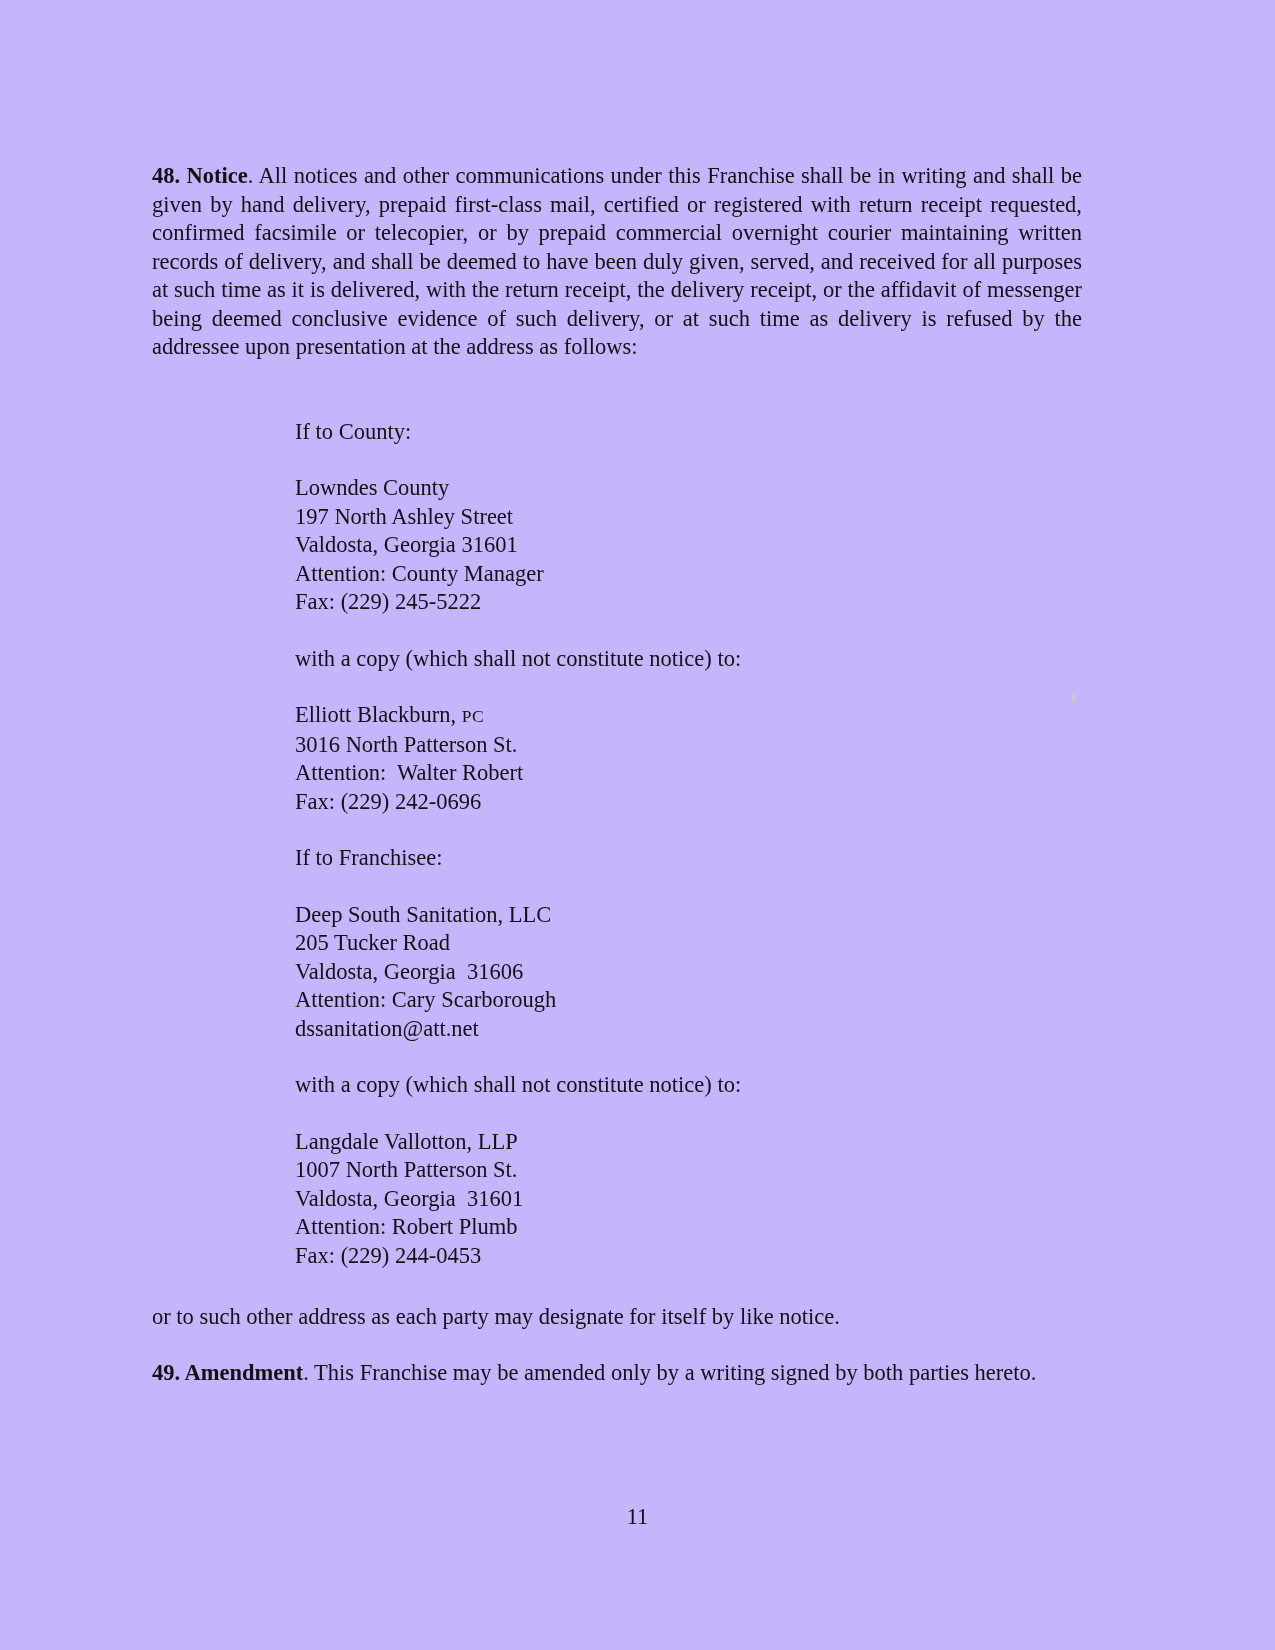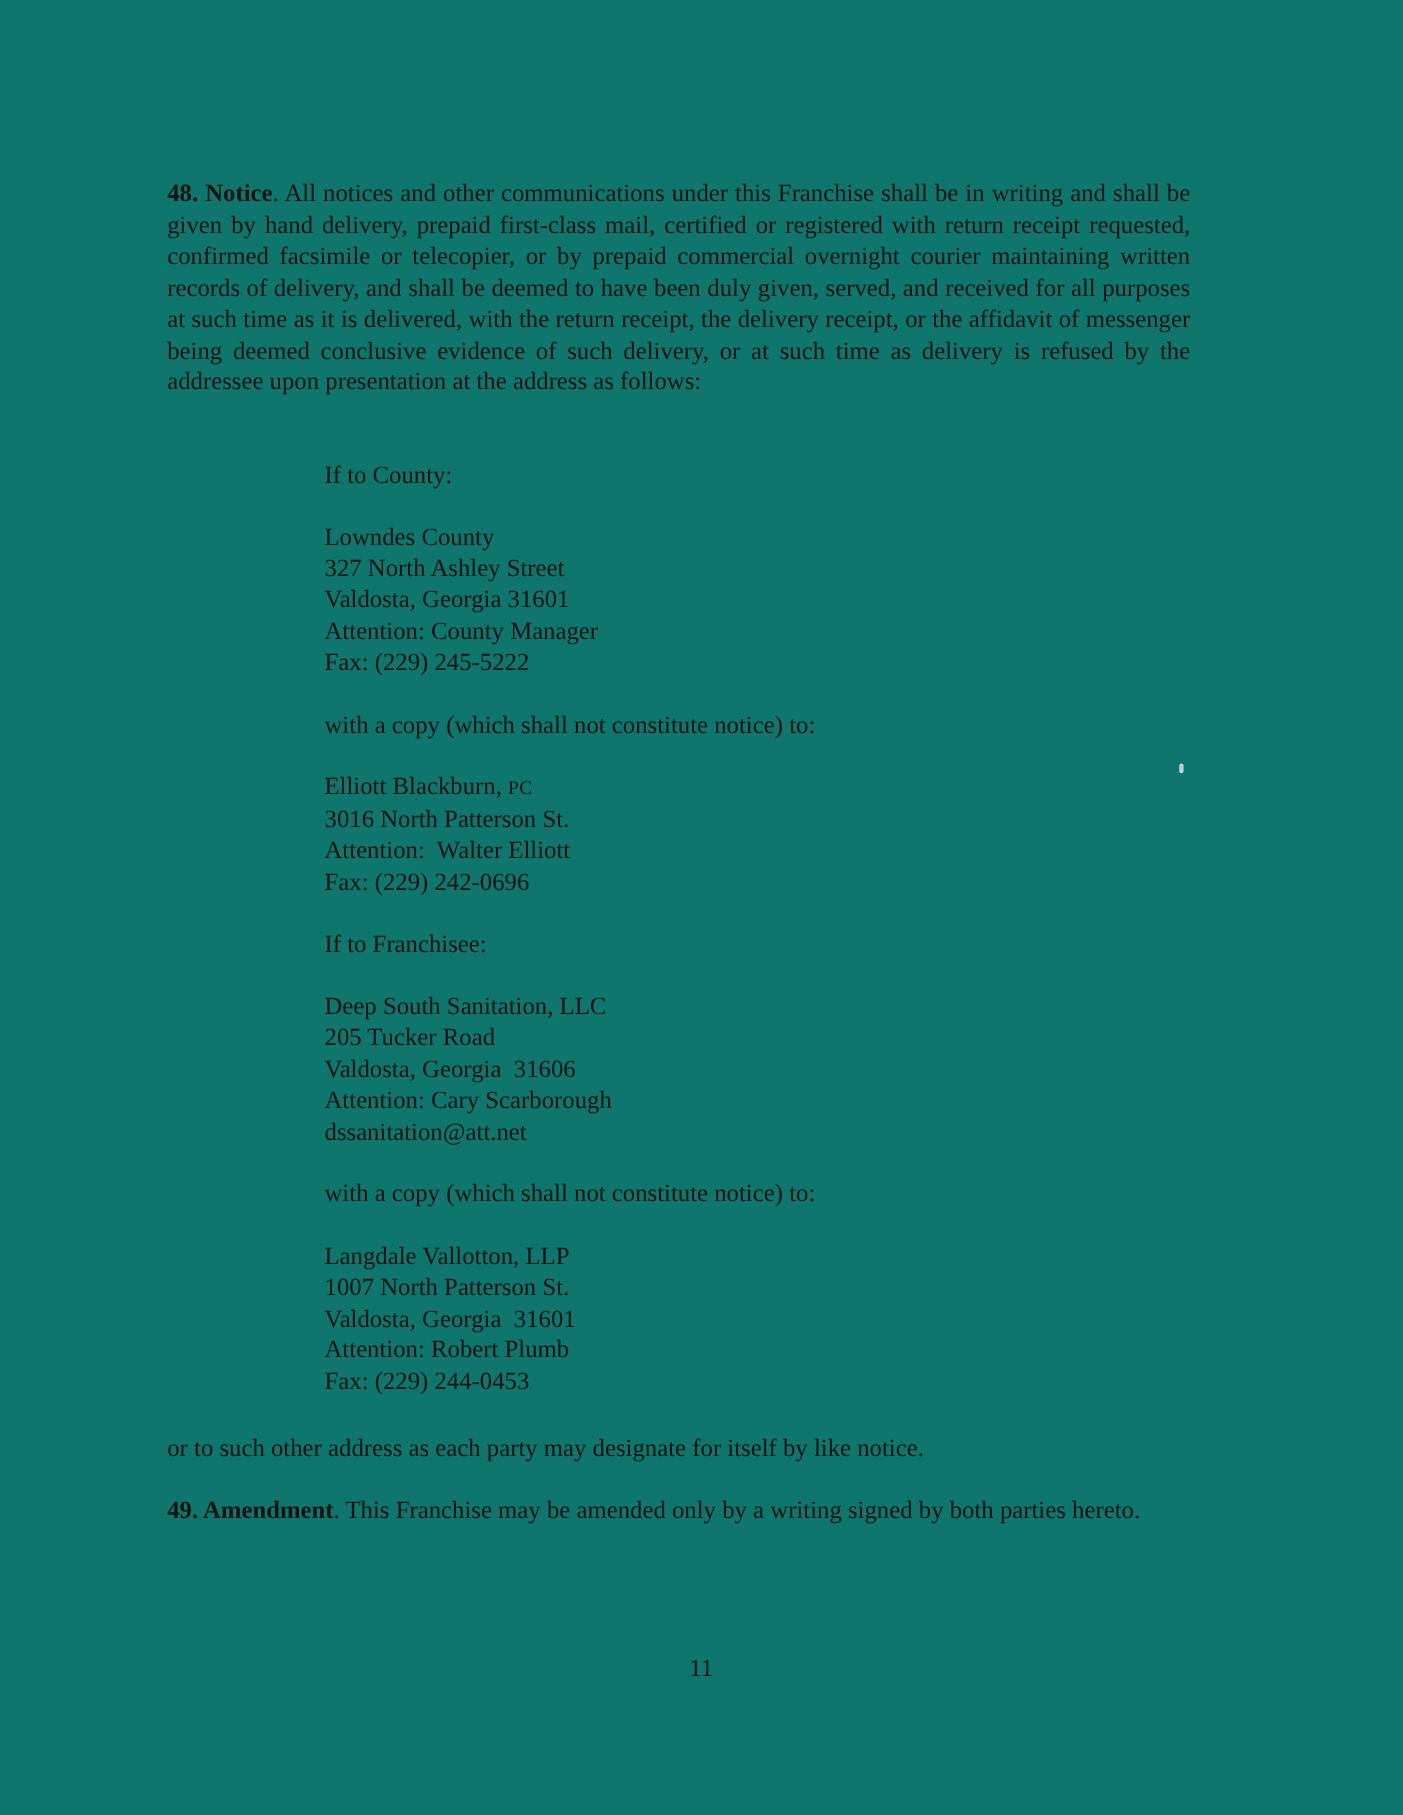--- a/index.html
+++ b/index.html
@@ -4,21 +4,21 @@
 <style>
   html, body {
     margin: 0;
     padding: 0;
     background: #ffffff;
   }
   .page {
     position: relative;
     width: 1275px;
     height: 1650px;
-    background: #0f766e;
+    background: #c4b5fd;
     box-sizing: border-box;
     padding: 162px 193px 0 152px;
     font-family: "Liberation Serif", "DejaVu Serif", serif;
     font-size: 22.5px;
     line-height: 28.5px;
     color: #121212;
     overflow: hidden;
   }
   .para {
     margin: 0;
@@ -64,32 +64,32 @@
 <div class="page">
 
   <p class="para"><span class="lead">48. Notice</span><span>. All notices and other communications under this Franchise shall be in writing and shall be given by hand delivery, prepaid first-class mail, certified or registered with return receipt requested, confirmed facsimile or telecopier, or by prepaid commercial overnight courier maintaining written records of delivery, and shall be deemed to have been duly given, served, and received for all purposes at such time as it is delivered, with the return receipt, the delivery receipt, or the affidavit of messenger being deemed conclusive evidence of such delivery, or at such time as delivery is refused by the addressee upon presentation at the address as follows:</span></p>
 
   <div class="indent">
 
     <div class="label-line mt-40">If to County:</div>
 
     <div class="addr mt-28">
       <div class="line">Lowndes County</div>
-      <div class="line">327 North Ashley Street</div>
+      <div class="line">197 North Ashley Street</div>
       <div class="line">Valdosta, Georgia 31601</div>
       <div class="line">Attention: County Manager</div>
       <div class="line">Fax: (229) 245-5222</div>
     </div>
 
     <div class="label-line mt-28">with a copy (which shall not constitute notice) to:</div>
 
     <div class="addr mt-28">
       <div class="line"><span>Elliott Blackburn, </span><span class="smallcaps-suffix">PC</span></div>
       <div class="line">3016 North Patterson St.</div>
-      <div class="line">Attention:  Walter Elliott</div>
+      <div class="line">Attention:  Walter Robert</div>
       <div class="line">Fax: (229) 242-0696</div>
     </div>
 
     <div class="label-line mt-28">If to Franchisee:</div>
 
     <div class="addr mt-28">
       <div class="line">Deep South Sanitation, LLC</div>
       <div class="line">205 Tucker Road</div>
       <div class="line">Valdosta, Georgia  31606</div>
       <div class="line">Attention: Cary Scarborough</div>

